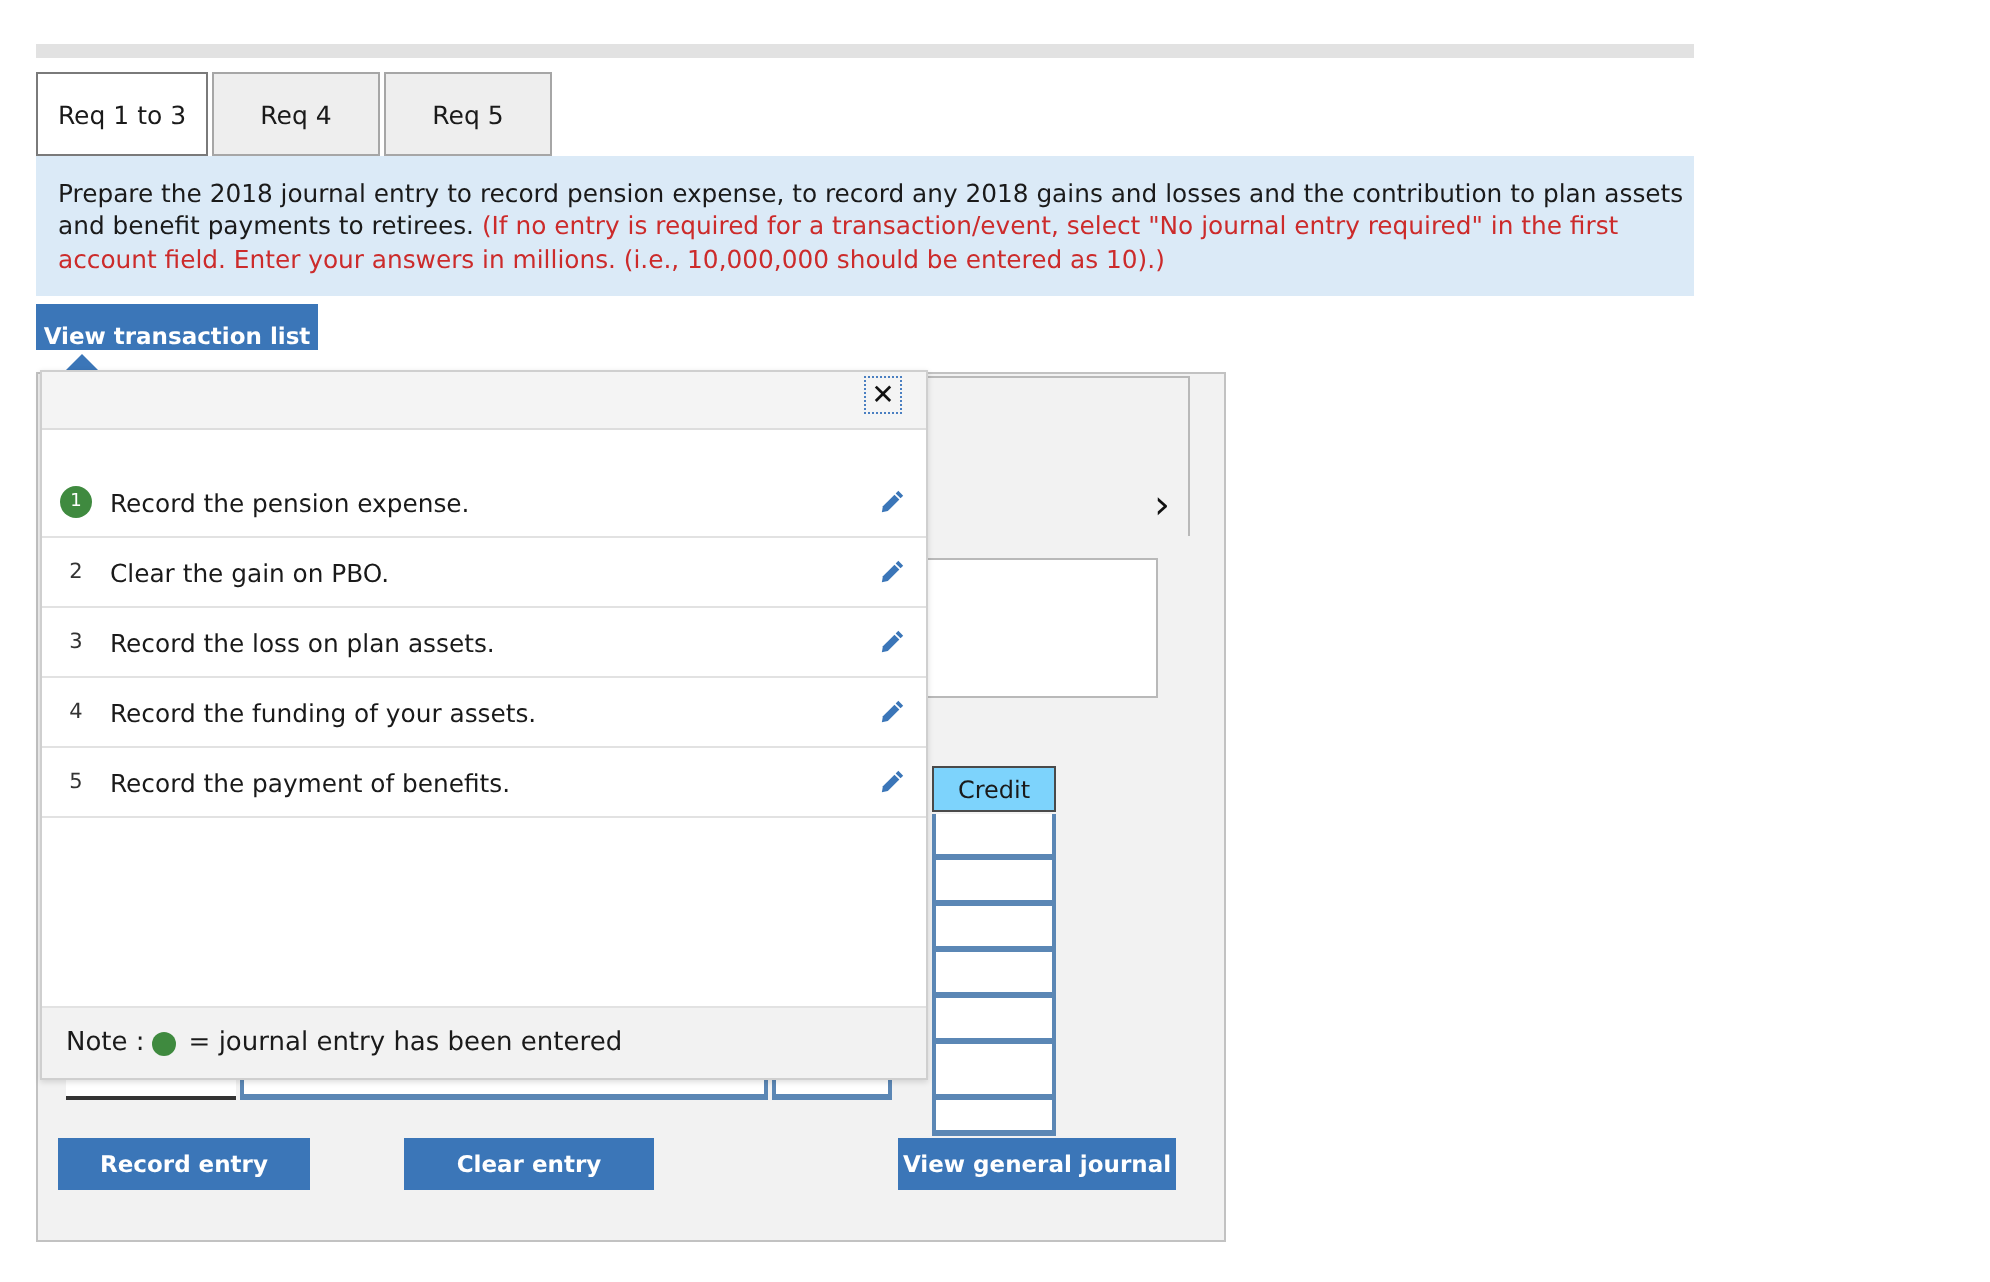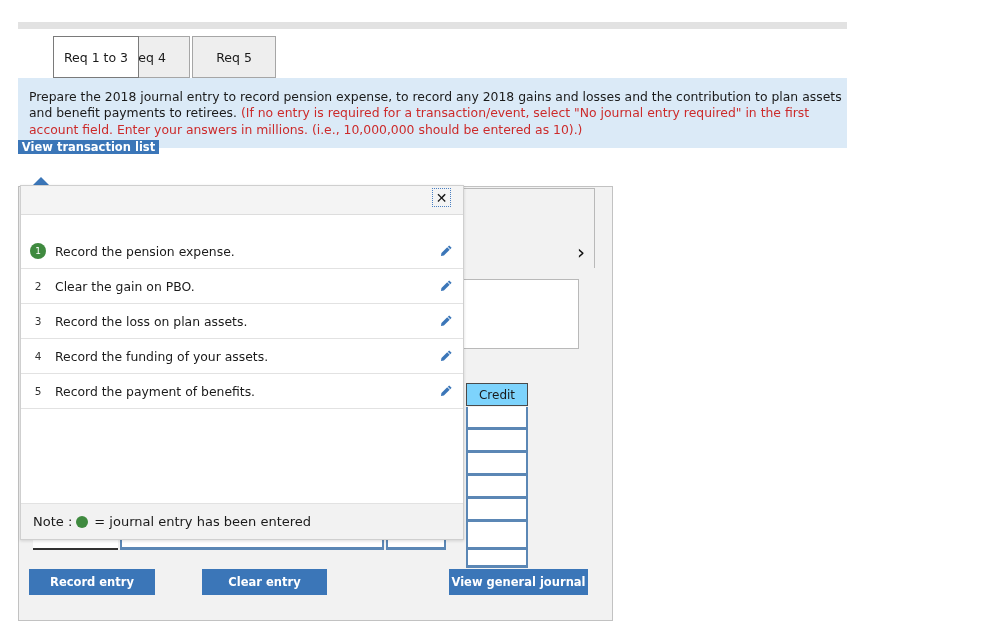--- a/index.html
+++ b/index.html
@@ -28,43 +28,43 @@
     font-size: 12.5px; color: #1a1a1a;
     display: flex; align-items: center; justify-content: center;
     cursor: pointer;
   }
   .tab.active {
     background: #ffffff;
     border-bottom: 1px solid #ffffff;
     border-color: #7a7a7a;
     z-index: 3;
   }
-  .tab0 { left: 0px;   width: 86px; margin-left: 35px; }
+  .tab0 { left: 0px;   width: 86px; }
   .tab1 { left: 88px;  width: 84px; }
   .tab2 { left: 174px; width: 84px; }
 
   
   .instructions {
     position: absolute; left: 18px; top: 78px;
     width: 829px; min-height: 56px;
     background: #dbeaf7;
     padding: 11px 2px 10px 11px;
     font-size: 12.4px; line-height: 16.4px;
     color: #1a1a1a;
   }
   .instructions .red { color: #cc2b2b; }
 
   
   .vtl-btn {
-    position: absolute; left: 18px; top: 140px;
-    width: 141px; height: 14px;
+    position: absolute; left: 18px; top: 152px;
+    width: 141px; height: 23px;
     background: #3b76b8;
     color: #ffffff;
     font-size: 11.5px; font-weight: bold;
-    display: flex; align-items: flex-start; justify-content: center;
+    display: flex; align-items: flex-end; justify-content: center;
     cursor: pointer; border: none;
     font-family: "DejaVu Sans", "Liberation Sans", sans-serif;
   }
   .vtl-arrow {
     position: absolute; left: 33px; top: 177px;
     width: 0; height: 0;
     border-left: 8px solid transparent;
     border-right: 8px solid transparent;
     border-bottom: 8px solid #3b76b8;
   }

